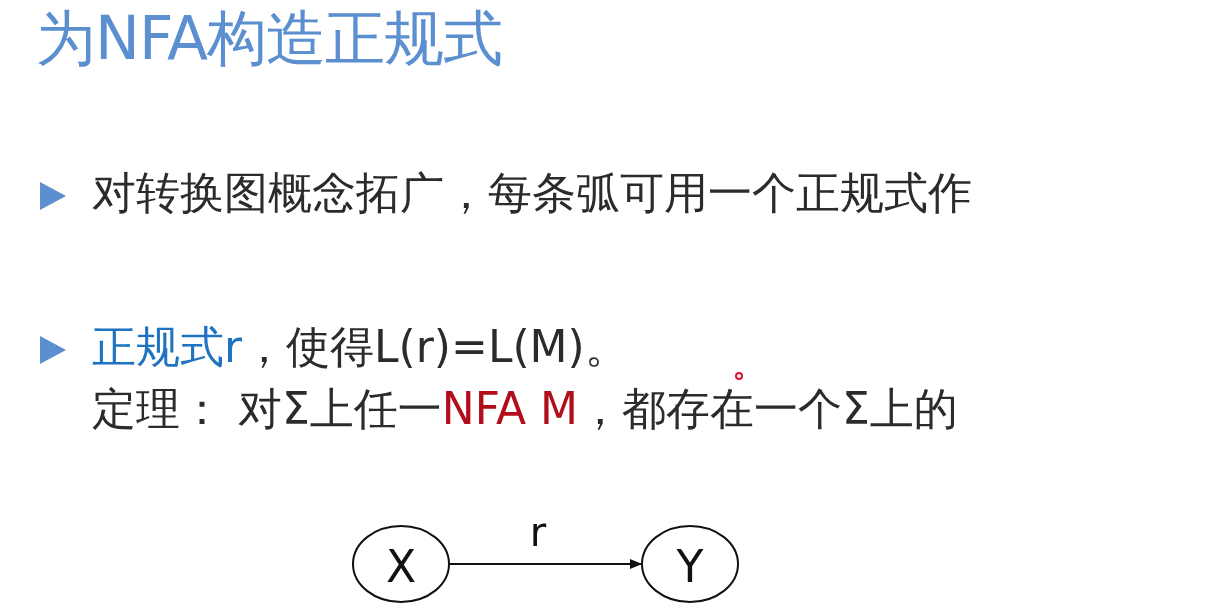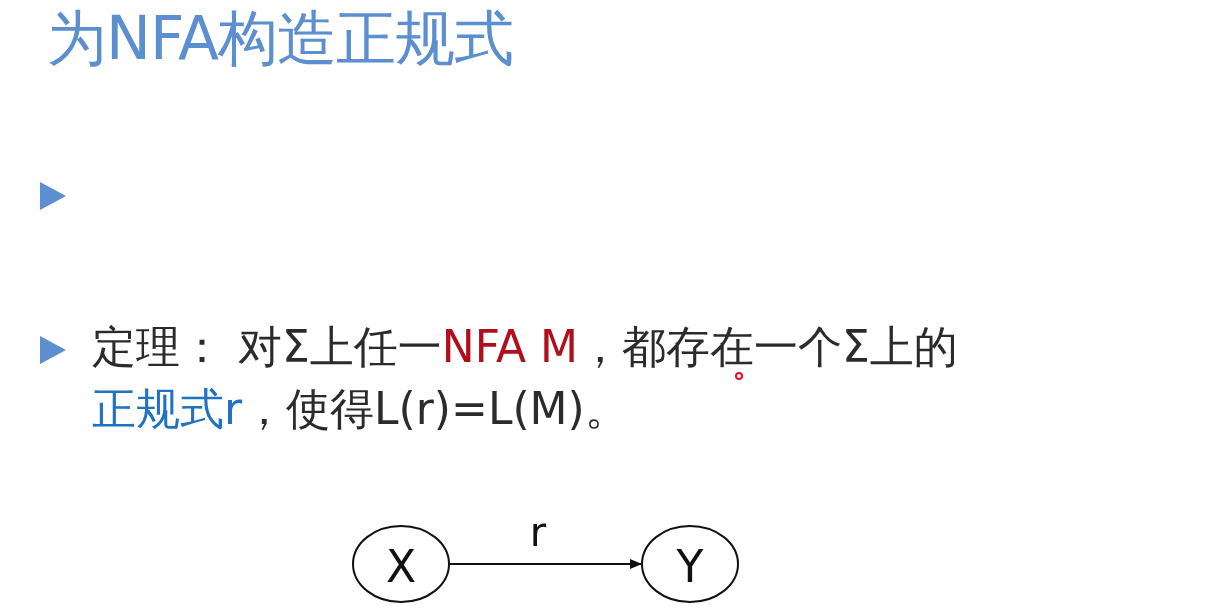--- a/index.html
+++ b/index.html
@@ -4,21 +4,20 @@
 <style>
   html, body { margin:0; padding:0; }
   body {
     width:1217px; height:612px; background:#ffffff; position:relative; overflow:hidden;
     font-family:"DejaVu Sans", "Liberation Sans", sans-serif;
   }
   .title {
     position:absolute; left:36px; top:2px;
     font-size:60px; line-height:72px; color:#5b8fd0; letter-spacing:-1px;
     white-space:nowrap;
-    margin-left:11px;
   }
   .bullet {
     position:absolute; left:40px;
     font-size:44px; line-height:62px; color:#2b2b2b;
   }
   .bullet .marker {
     position:absolute; left:0; top:20px;
     width:0; height:0;
     border-top:14px solid transparent; border-bottom:14px solid transparent;
     border-left:26px solid #5b8fd0;
@@ -35,26 +34,27 @@
   .diagram { position:absolute; left:0; top:0; width:1217px; height:612px; pointer-events:none; }
   .diagram text { font-family:"DejaVu Sans", sans-serif; }
 </style>
 </head>
 <body>
 
 <div class="title">为NFA构造正规式</div>
 
 <div class="bullet b1">
   <span class="marker"></span>
+  <span class="text">对转换图概念拓广，每条弧可用一个正规式作</span>
 </div>
 
 <div class="bullet b2">
   <span class="marker"></span>
+  <span class="text"><span class="blue">正规式r</span><span>，使得L(r)=L(M)。</span></span>
   <span class="text"><span>定理： 对Σ上任一</span><span class="red">NFA M</span><span>，都存在一个Σ上的</span></span>
-  <span class="text"><span class="blue">正规式r</span><span>，使得L(r)=L(M)。</span></span>
 </div>
 
 <div class="cursor-dot"></div>
 
 <svg class="diagram" viewBox="0 0 1217 612">
   <defs>
     <marker id="arrow" markerWidth="12" markerHeight="10" refX="11" refY="5" orient="auto" markerUnits="userSpaceOnUse">
       <path d="M0,0 L12,5 L0,10 Z" fill="#111"></path>
     </marker>
   </defs>

